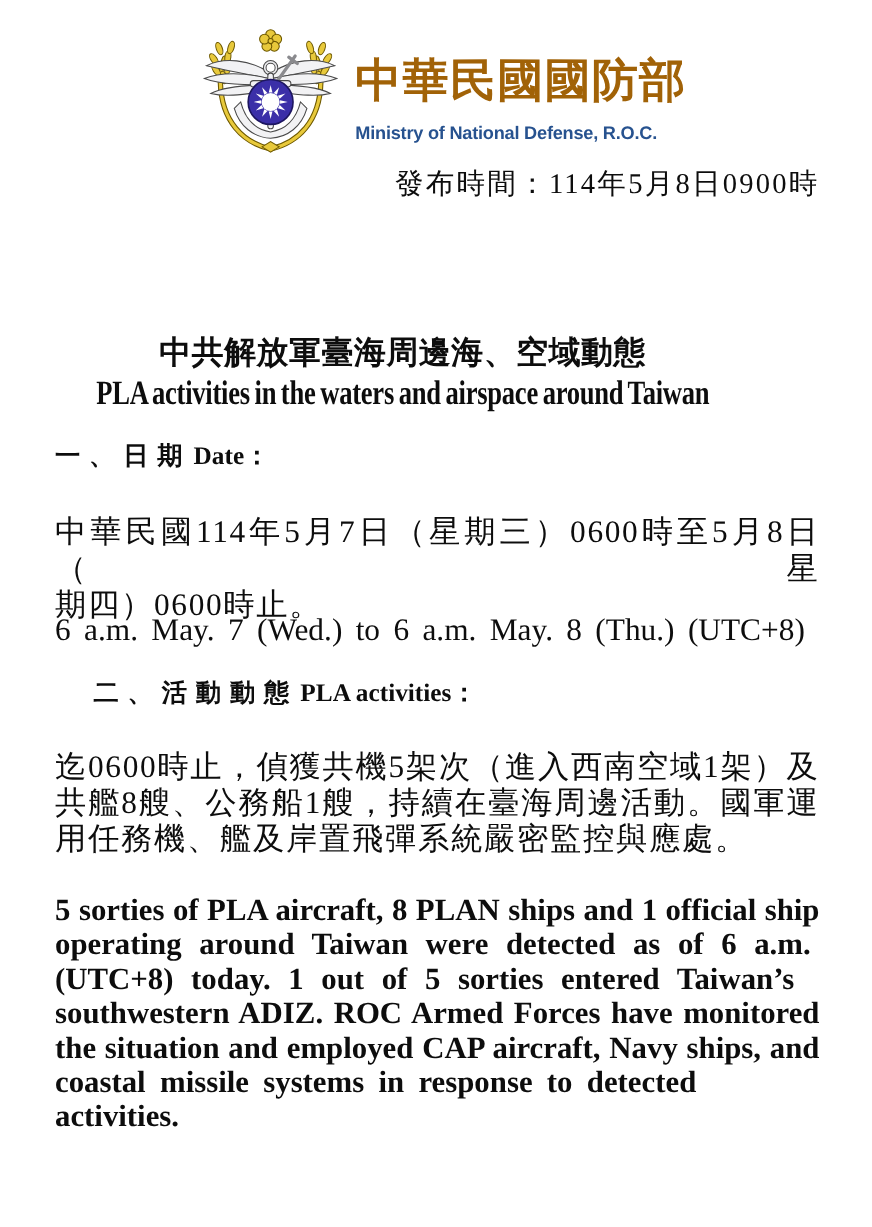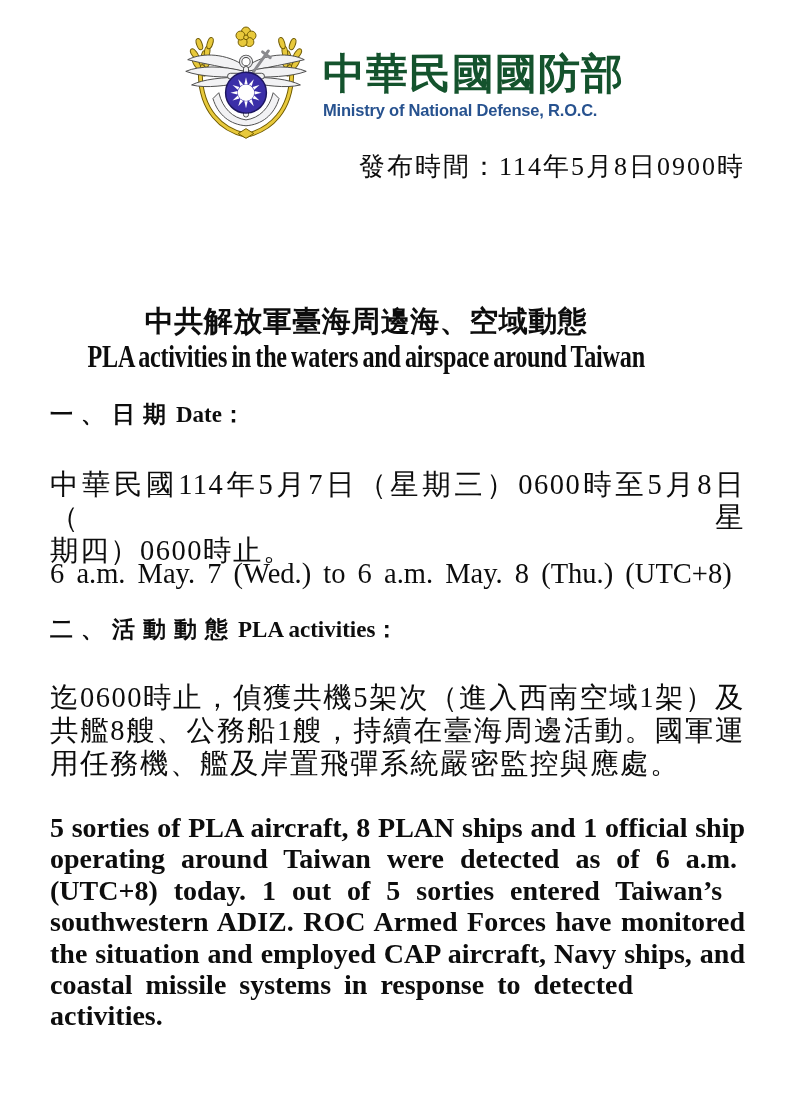--- a/index.html
+++ b/index.html
@@ -9,47 +9,47 @@
     background:var(--page-bg,#fff);
     color:var(--text,#0d0d0d);
     font-family:"Liberation Serif","DejaVu Serif",serif;
     overflow:hidden;
   }
   
   .logo{position:absolute;left:178px;top:24px;width:136px;height:118px;}
   .org{position:absolute;left:323px;top:50px;white-space:nowrap;}
   .org-zh{
     font-size:42px;font-weight:700;letter-spacing:1px;line-height:48px;
-    color:#14532d;
+    color:#a16207;
   }
   .org-en{
     font-family:"Liberation Sans","DejaVu Sans",sans-serif;
     font-size:16.5px;font-weight:700;letter-spacing:-0.2px;
-    color:var(--navy,#27528F);margin-top:3px;
+    color:var(--navy,#27528F);margin-top:14px;
   }
   
   .release{position:absolute;left:345px;top:151px;font-size:26px;line-height:31px;white-space:nowrap;}
   .release-zh{padding-left:14px;letter-spacing:2px;}
   .release-en{letter-spacing:0.5px;}
   
   .titleblock{position:absolute;left:0;top:304px;width:732px;text-align:center;}
   .title-zh{font-size:29px;font-weight:600;letter-spacing:0.5px;line-height:35px;}
   .title-en{line-height:35px;}
   .title-en span{
     display:inline-block;font-size:31px;font-weight:700;white-space:nowrap;
     word-spacing:-2px;letter-spacing:-0.3px;
     transform:scaleX(0.78);transform-origin:50% 50%;
   }
   
   .blk{position:absolute;left:50px;width:695px;}
   .heading{font-size:23px;font-weight:700;white-space:nowrap;}
   .heading .cjk-h{letter-spacing:8px;}
   .heading .lat-h{letter-spacing:0;margin-left:2px;}
   .h1{top:399px;}
-  .h2{top:614px;}
+  .h2{top:614px;margin-left:35px;}
   .zh-par{font-size:28.5px;line-height:33px;letter-spacing:1.5px;}
   .date-zh{top:468px;}
   .date-en{top:557px;font-size:28.5px;line-height:33px;word-spacing:5px;}
   .act-zh{top:681px;}
   .en-par{top:812px;font-size:28px;line-height:31.4px;font-weight:bold;}
   .jline{text-align:justify;text-align-last:justify;text-justify:inter-character;}
   .ws9{word-spacing:9px;}
   .ws6{word-spacing:6px;}
   
   .em-gold{fill:var(--emblem-gold,#E8C93B);stroke:var(--emblem-gold-dark,#6e5900);stroke-width:1;}

